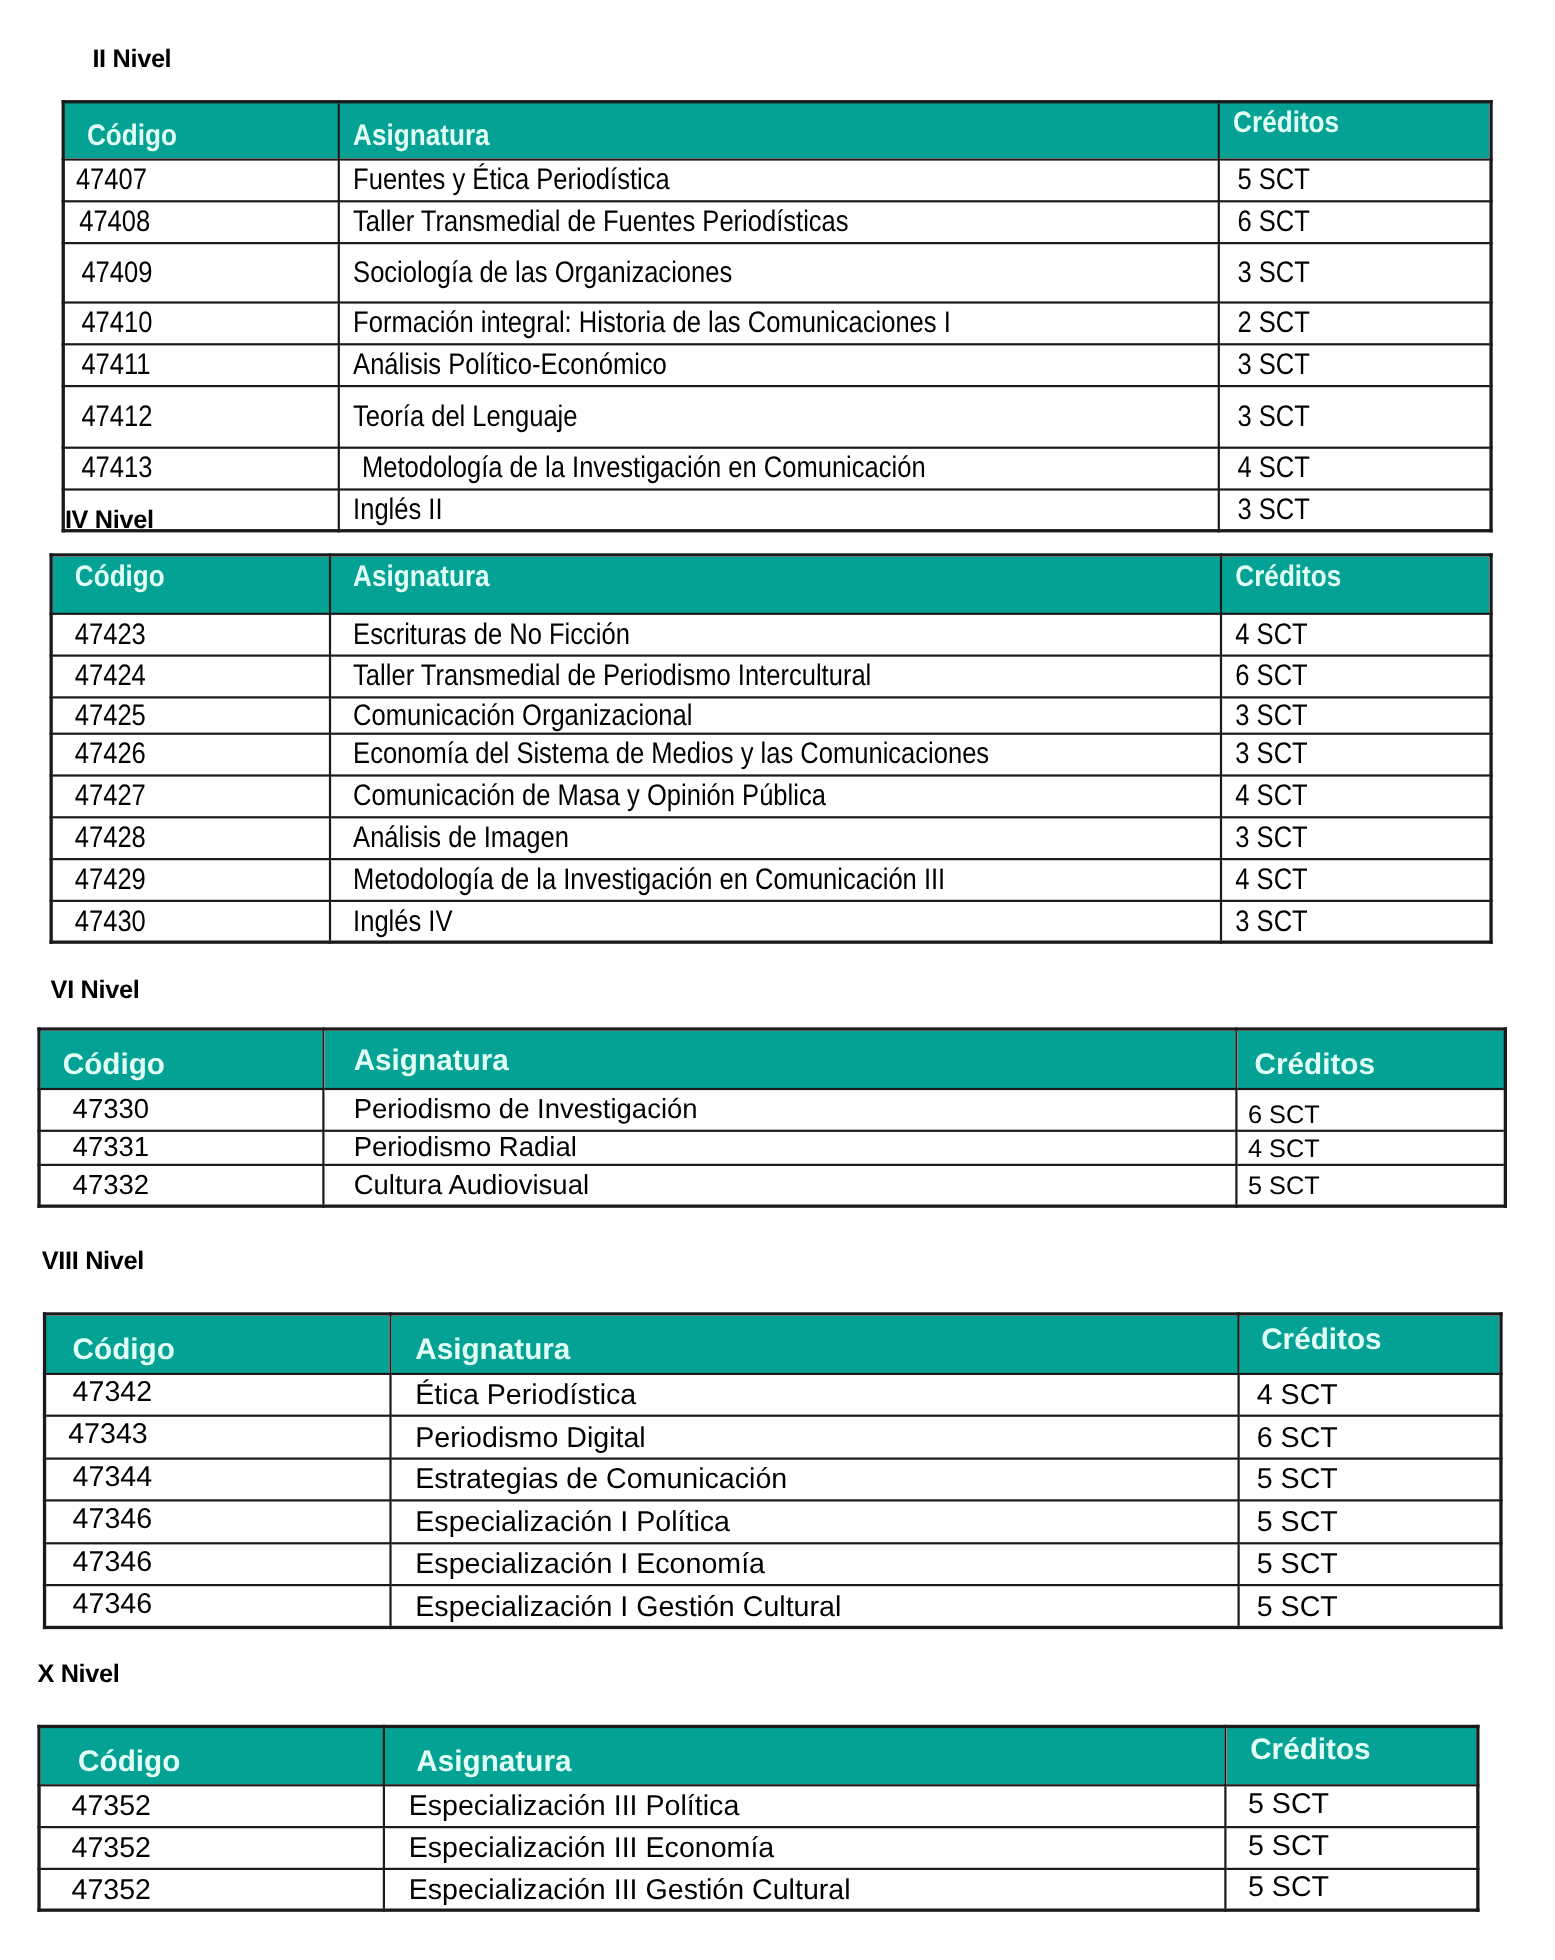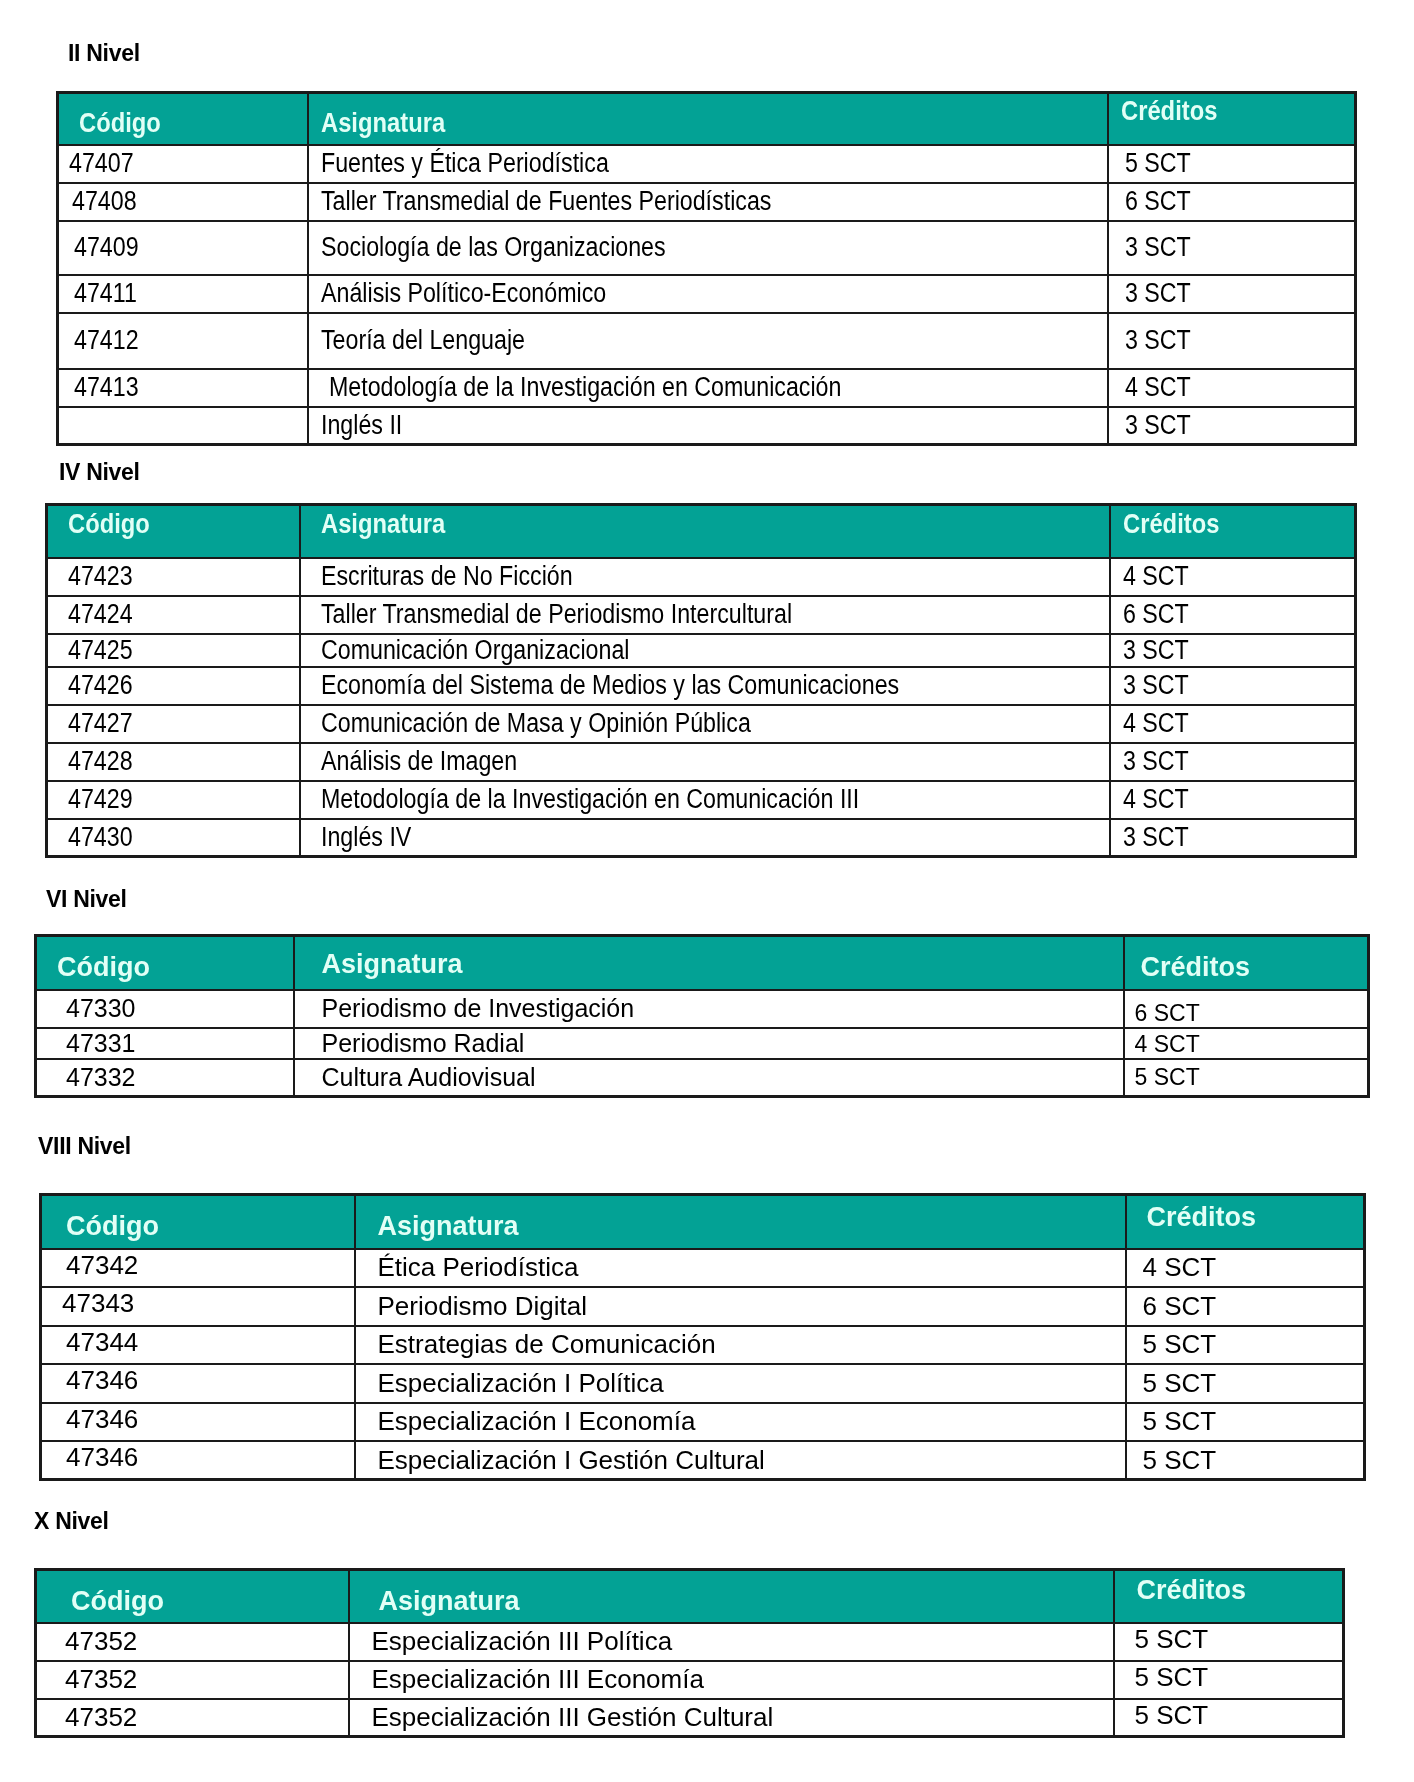--- a/index.html
+++ b/index.html
@@ -10,21 +10,21 @@
     table.course th { background: #03a295; color: #e2fff6; font-weight: bold; font-size: 27px; vertical-align: middle; margin-left: 32px; }
     table.course td { background: #fff; font-size: 27px; vertical-align: middle; }
     .narrow td { font-size: 28px; transform-origin: left; }
     .narrow td span, .narrow th span { display: inline-block; transform: scaleX(0.86); transform-origin: left center; }
     .narrow th span { transform: scaleX(0.88); }
     .wide td span, .wide th span { display: inline-block; }
   </style>
 </head>
 <body>
 
-<div class="heading" style="left:68px; top:40px;">II Nivel</div>
+<div class="heading" style="left:84px; top:40px;">II Nivel</div>
 <table class="course narrow" style="left:56px; top:91px; width:1298px;">
   <colgroup>
       <col style="width:250px">
       <col style="width:800px">
       <col style="width:248px">
     </colgroup>
   <thead>
     <tr style="height:52px">
       <th style="padding-top:10px"><span>Código</span></th>
       <th style="padding-left:12px; padding-top:10px"><span>Asignatura</span></th>
@@ -41,20 +41,25 @@
         <td style="padding-left:13px"><span>47408</span></td>
         <td style="padding-left:12px"><span>Taller Transmedial de Fuentes Periodísticas</span></td>
         <td style="padding-left:16px"><span>6 SCT</span></td>
       </tr>
     <tr style="height:54px">
         <td style="padding-left:15px"><span>47409</span></td>
         <td style="padding-left:12px"><span>Sociología de las Organizaciones</span></td>
         <td style="padding-left:16px"><span>3 SCT</span></td>
       </tr>
     <tr style="height:38px">
+        <td style="padding-left:15px"><span>47410</span></td>
+        <td style="padding-left:12px"><span>Formación integral: Historia de las Comunicaciones I</span></td>
+        <td style="padding-left:16px"><span>2 SCT</span></td>
+      </tr>
+    <tr style="height:38px">
         <td style="padding-left:15px"><span>47411</span></td>
         <td style="padding-left:12px"><span>Análisis Político-Económico</span></td>
         <td style="padding-left:16px"><span>3 SCT</span></td>
       </tr>
     <tr style="height:56px">
         <td style="padding-left:15px"><span>47412</span></td>
         <td style="padding-left:12px"><span>Teoría del Lenguaje</span></td>
         <td style="padding-left:16px"><span>3 SCT</span></td>
       </tr>
     <tr style="height:38px">

